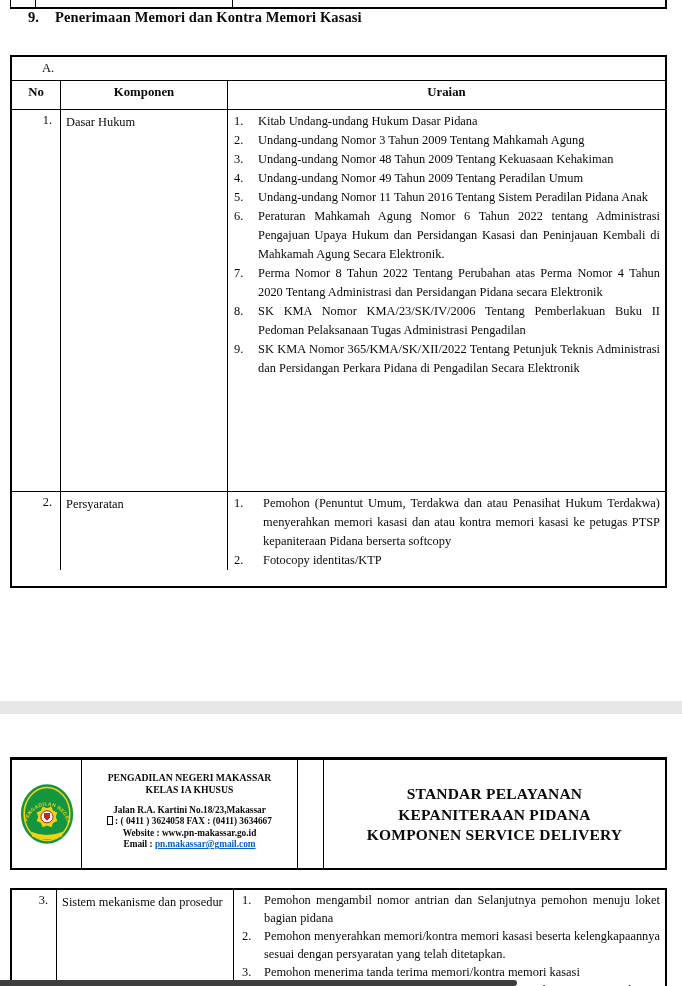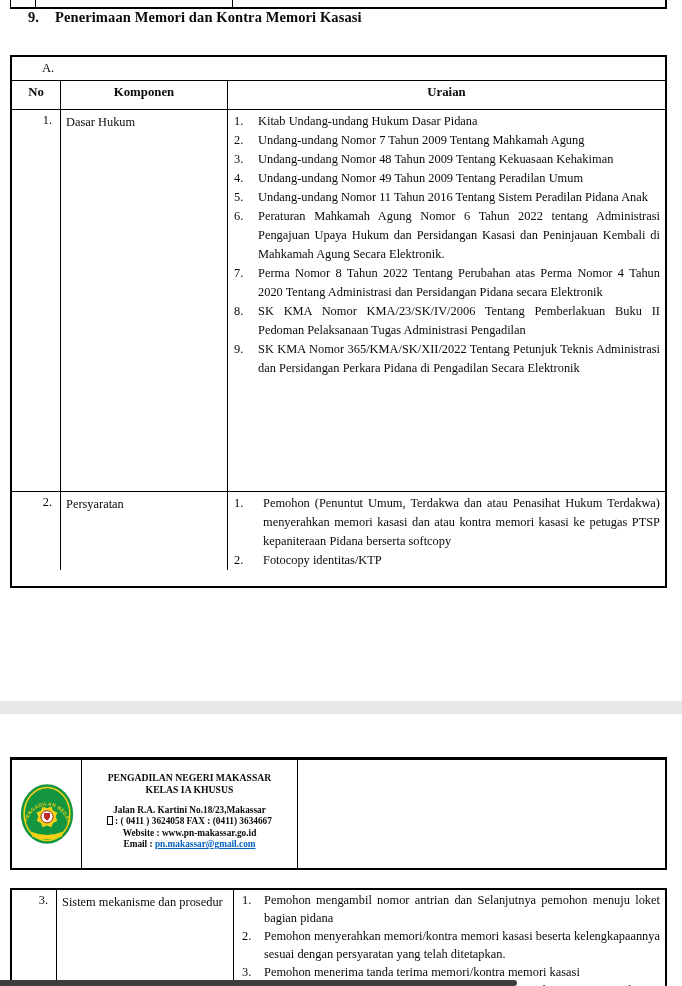--- a/index.html
+++ b/index.html
@@ -119,21 +119,21 @@
     <div class="trow rowA-1">
       <div class="tcell col-no no-cell">1.</div>
       <div class="tcell col-komp komp-cell">Dasar Hukum</div>
       <div class="tcell col-uraian uraian-cell">
         <div class="li">
             <span class="li-n">1.</span>
             <span class="li-t">Kitab Undang-undang Hukum Dasar Pidana</span>
           </div>
         <div class="li">
             <span class="li-n">2.</span>
-            <span class="li-t">Undang-undang Nomor 7 Tahun 2009 Tentang Mahkamah Agung</span>
+            <span class="li-t">Undang-undang Nomor 3 Tahun 2009 Tentang Mahkamah Agung</span>
           </div>
         <div class="li">
             <span class="li-n">3.</span>
             <span class="li-t">Undang-undang Nomor 48 Tahun 2009 Tentang Kekuasaan Kehakiman</span>
           </div>
         <div class="li">
             <span class="li-n">4.</span>
             <span class="li-t">Undang-undang Nomor 49 Tahun 2009 Tentang Peradilan Umum</span>
           </div>
         <div class="li">
@@ -200,20 +200,25 @@
       <div class="tcell lh-info">
         <div class="court-name">PENGADILAN NEGERI MAKASSAR KELAS IA KHUSUS</div>
         <div class="addr-block">
           <div>Jalan  R.A. Kartini No.18/23,Makassar</div>
           <div><span class="glyph-box"></span><span>: ( 0411 ) 3624058 FAX : (0411) 3634667</span></div>
           <div>Website : www.pn-makassar.go.id</div>
           <div><span>Email :</span> <a class="email-link" href="#">pn.makassar@gmail.com</a></div>
         </div>
       </div>
       <div class="tcell lh-spacer"></div>
+      <div class="tcell lh-title">
+        <div class="title-line">STANDAR PELAYANAN</div>
+        <div class="title-line">KEPANITERAAN PIDANA</div>
+        <div class="title-line">KOMPONEN SERVICE DELIVERY</div>
+      </div>
     </div>
   </div>
 
   <div class="dtable tableB">
     <div class="trow rowB">
       <div class="tcell col-no no-cell">3.</div>
       <div class="tcell col-komp komp-cell">Sistem mekanisme dan prosedur</div>
       <div class="tcell col-uraian uraian-cell">
         <div class="li">
             <span class="li-n">1.</span>

